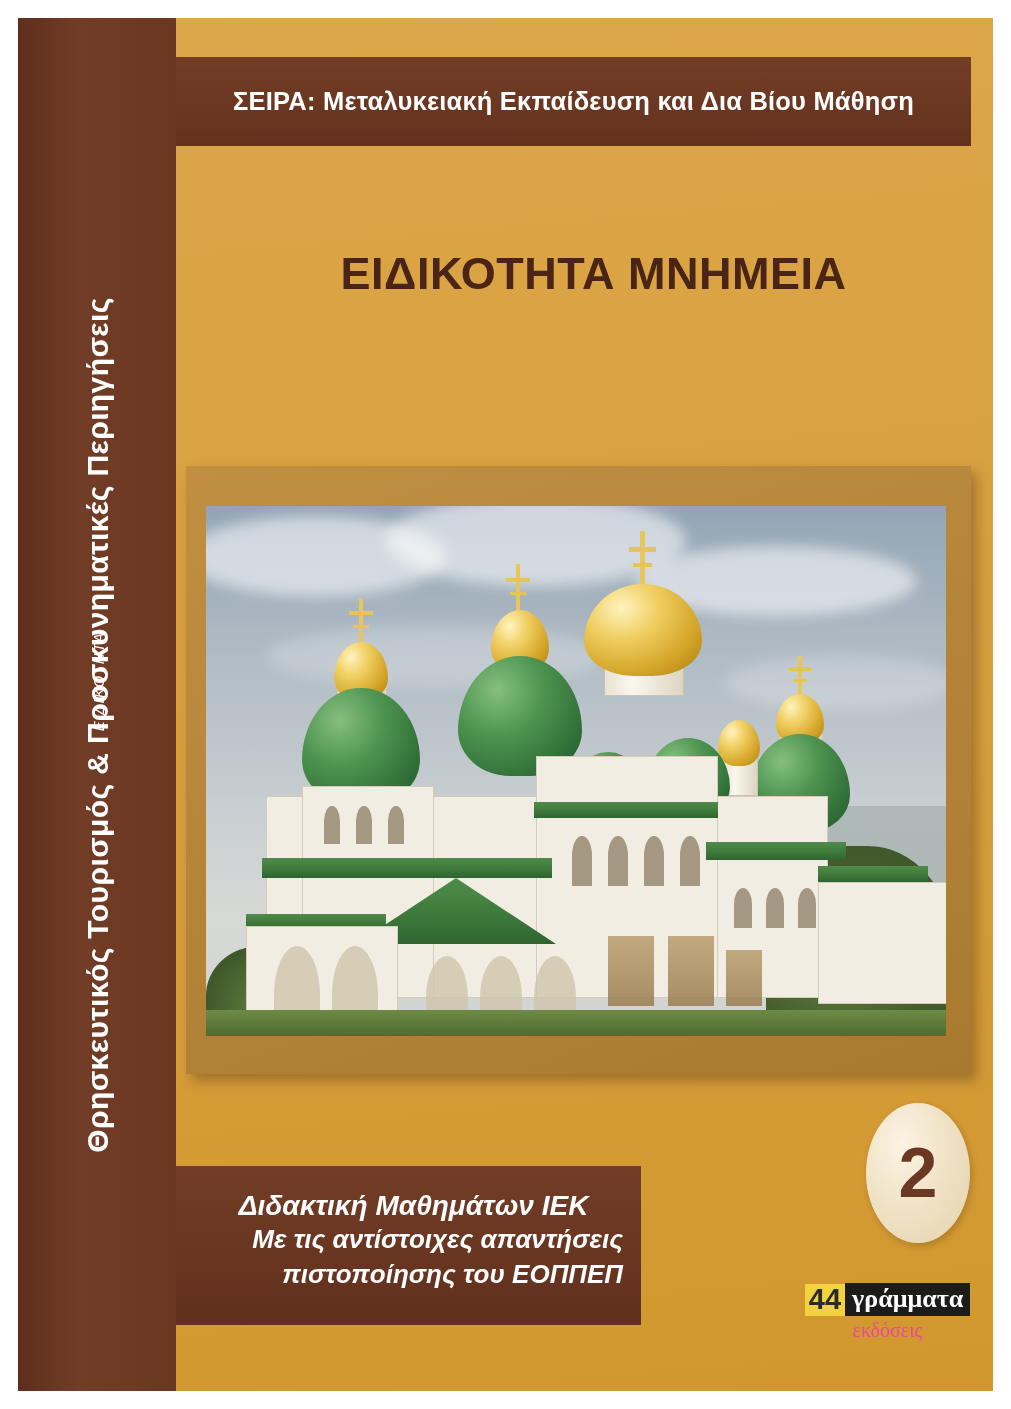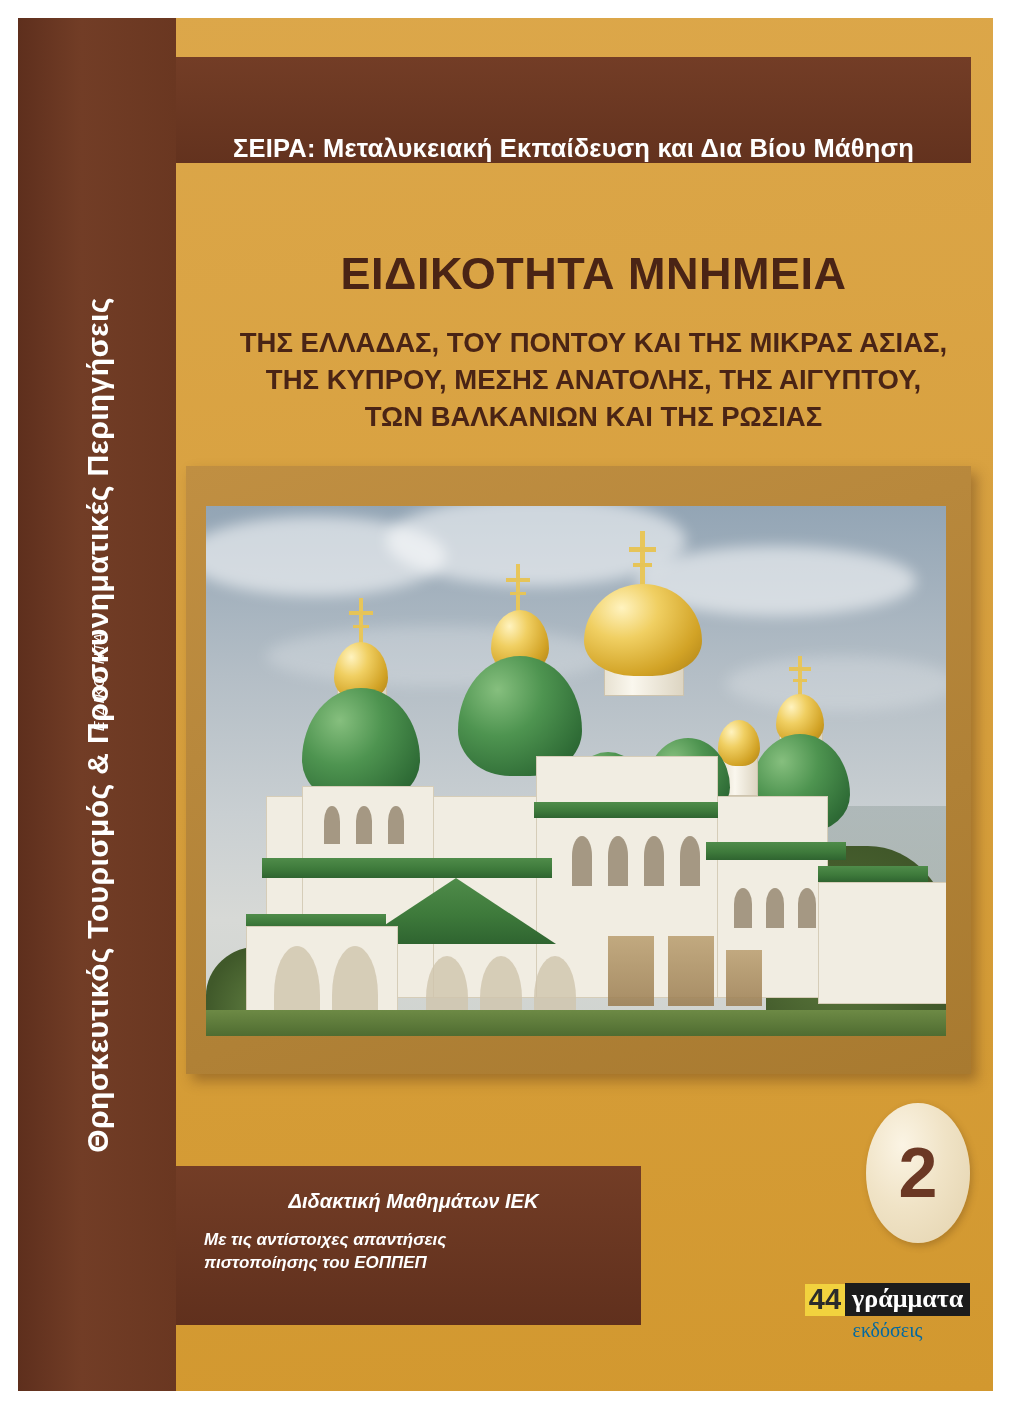--- a/index.html
+++ b/index.html
@@ -71,25 +71,25 @@
     letter-spacing: 1.2px;
     text-align: center;
     white-space: nowrap;
   }
   
   .series-bar {
     position: absolute;
     left: 176px;
     top: 57px;
     width: 795px;
-    height: 106px;
+    height: 89px;
     background: #6b3824;
     background: linear-gradient(180deg, #733d26 0%, #63321e 100%);
     display: flex;
-    align-items: flex-end;
+    align-items: center;
     justify-content: center;
   }
   .series-text {
     color: #ffffff;
     font-size: 25.5px;
     font-weight: bold;
     letter-spacing: 0.2px;
     white-space: nowrap;
   }
   .series-text .lead {
@@ -257,34 +257,34 @@
     top: 1166px;
     width: 465px;
     height: 159px;
     background: #6b3824;
     background: linear-gradient(180deg, #733d26 0%, #60301d 100%);
     padding: 14px 18px 0 28px;
     box-sizing: border-box;
   }
   .bottom-title {
     color: #ffffff;
-    font-size: 20px;
+    font-size: 28px;
     font-weight: bold;
     font-style: italic;
     text-align: center;
     margin-top: 10px;
   }
   .bottom-sub {
     color: #ffffff;
-    font-size: 17px;
+    font-size: 26px;
     font-weight: bold;
     font-style: italic;
     line-height: 1.35;
-    margin-top: 16px;
-    text-align: left;
+    margin-top: 0;
+    text-align: right;
   }
   
   .volume-badge {
     position: absolute;
     left: 866px;
     top: 1103px;
     width: 104px;
     height: 140px;
     background: radial-gradient(ellipse at 35% 30%, #fbf4e4 0%, #f0e3c6 45%, #e3d2ad 100%);
     border-radius: 52px / 70px;
@@ -323,21 +323,21 @@
   .pub-word {
     background: #1c1c1c;
     color: #ffffff;
     font-size: 26px;
     font-weight: bold;
     padding: 3px 7px 4px 7px;
     line-height: 1;
     font-family: "Liberation Serif", serif;
   }
   .pub-sub {
-    color: #0369a1;
+    color: #ec4899;
     font-size: 20px;
     margin-top: 3px;
     font-family: "Liberation Serif", serif;
   }
 </style>
 </head>
 <body>
 
 <div id="cover">
 
@@ -349,25 +349,20 @@
     <div class="spine-sub">ΕΙΔΙΚΟΤΗΤΑ</div>
   </div>
 
   <div class="series-bar">
     <div class="series-text"><span class="lead">ΣΕΙΡΑ:</span><span> Μεταλυκειακή Εκπαίδευση και Δια Βίου Μάθηση</span></div>
   </div>
 
 
   <div class="main-title">ΕΙΔΙΚΟΤΗΤΑ ΜΝΗΜΕΙΑ</div>
 
-  <div class="subtitle">
-    <div>ΤΗΣ ΕΛΛΑΔΑΣ, ΤΟΥ ΠΟΝΤΟΥ ΚΑΙ ΤΗΣ ΜΙΚΡΑΣ ΑΣΙΑΣ,</div>
-    <div>ΤΗΣ ΚΥΠΡΟΥ, ΜΕΣΗΣ ΑΝΑΤΟΛΗΣ, ΤΗΣ ΑΙΓΥΠΤΟΥ,</div>
-    <div>ΤΩΝ ΒΑΛΚΑΝΙΩΝ ΚΑΙ ΤΗΣ ΡΩΣΙΑΣ</div>
-  </div>
 
   <div class="photo-frame"></div>
   <div class="photo">
     <div class="sky"></div>
 
     <div class="cloud" style="left:-20px; top:10px; width:260px; height:80px;"></div>
     <div class="cloud" style="left:180px; top:-10px; width:300px; height:90px;"></div>
     <div class="cloud" style="left:430px; top:40px; width:280px; height:70px;"></div>
     <div class="cloud" style="left:60px; top:120px; width:340px; height:60px; opacity:.4;"></div>
     <div class="cloud" style="left:520px; top:150px; width:230px; height:55px; opacity:.4;"></div>

